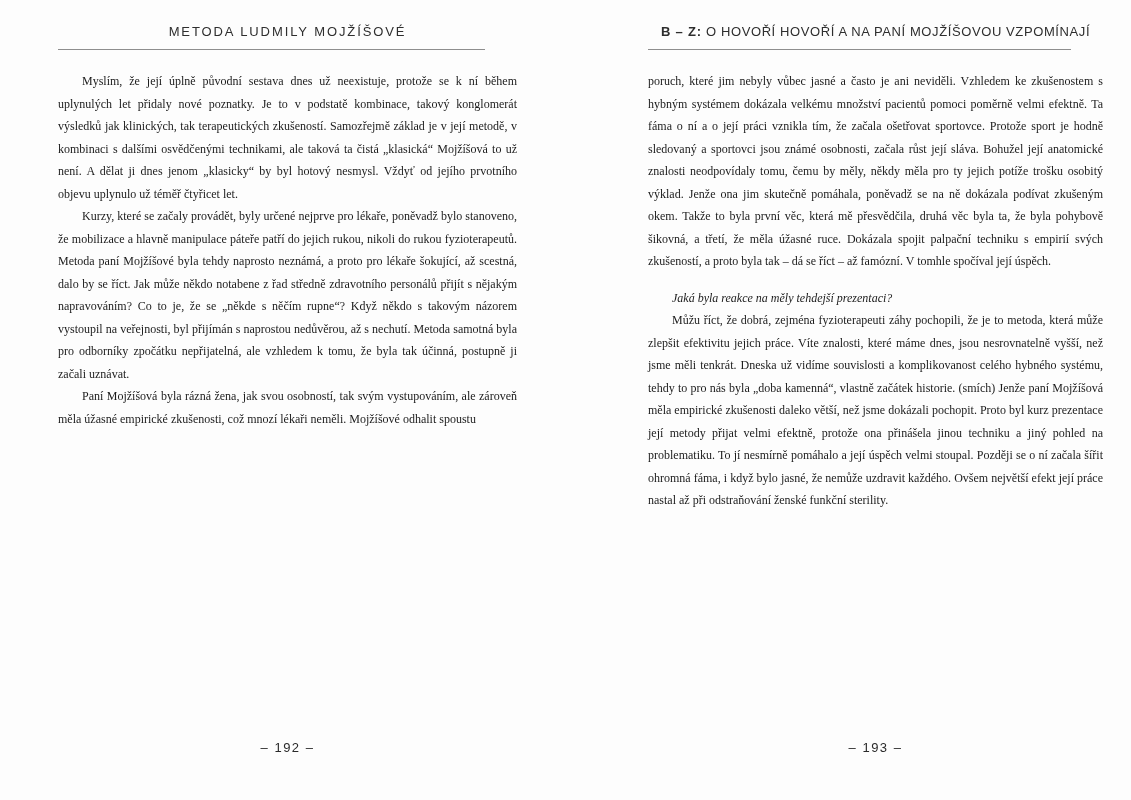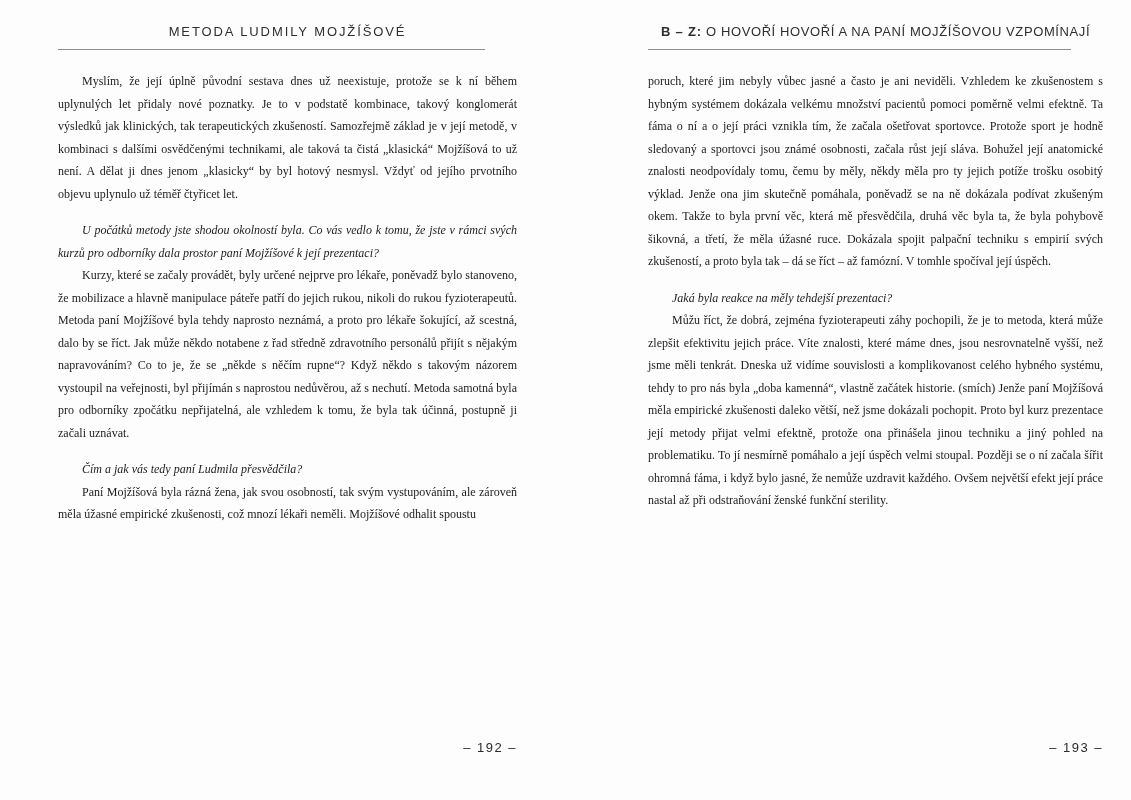--- a/index.html
+++ b/index.html
@@ -55,41 +55,39 @@
     text-align: justify;
   }
   .page-body p { margin: 0; }
   .page-body p.indent { text-indent: 24px; }
   .page-body p.question { font-style: italic; margin-top: 14px; }
 
   .folio {
     position: absolute;
     top: 740px;
     left: 0; right: 0;
-    text-align: right;
+    text-align: center;
     font-family: "Liberation Sans", "DejaVu Sans", sans-serif;
     font-size: 13px;
     color: #2a2a2a;
     letter-spacing: 1.5px;
     white-space: nowrap;
   }
 </style>
 </head>
 <body>
 
 <div class="spread">
 
   <div class="page page-left">
     <div class="running-header">METODA LUDMILY MOJŽÍŠOVÉ</div>
     <div class="header-rule"></div>
     <div class="page-body">
         <p class="answer indent">Myslím, že její úplně původní sestava dnes už neexistuje, protože se k ní během uplynulých let přidaly nové poznatky. Je to v podstatě kombinace, takový konglomerát výsledků jak klinických, tak terapeutických zkušeností. Samozřejmě základ je v její metodě, v kombinaci s dalšími osvědčenými technikami, ale taková ta čistá „klasická“ Mojžíšová to už není. A dělat ji dnes jenom „klasicky“ by byl hotový nesmysl. Vždyť od jejího prvotního objevu uplynulo už téměř čtyřicet let.</p>
-        <p class="question indent">U počátků metody jste shodou okolností byla. Co vás vedlo k tomu, že jste v rámci svých kurzů pro odborníky dala prostor paní Mojžíšové k její prezentaci?</p>
         <p class="answer indent">Kurzy, které se začaly provádět, byly určené nejprve pro lékaře, poněvadž bylo stanoveno, že mobilizace a hlavně manipulace páteře patří do jejich rukou, nikoli do rukou fyzioterapeutů. Metoda paní Mojžíšové byla tehdy naprosto neznámá, a proto pro lékaře šokující, až scestná, dalo by se říct. Jak může někdo notabene z řad středně zdravotního personálů přijít s nějakým napravováním? Co to je, že se „někde s něčím rupne“? Když někdo s takovým názorem vystoupil na veřejnosti, byl přijímán s naprostou nedůvěrou, až s nechutí. Metoda samotná byla pro odborníky zpočátku nepřijatelná, ale vzhledem k tomu, že byla tak účinná, postupně ji začali uznávat.</p>
-        <p class="question indent">Čím a jak vás tedy paní Ludmila přesvědčila?</p>
         <p class="answer indent">Paní Mojžíšová byla rázná žena, jak svou osobností, tak svým vystupováním, ale zároveň měla úžasné empirické zkušenosti, což mnozí lékaři neměli. Mojžíšové odhalit spoustu</p>
       </div>
     <div class="folio">–  192  –</div>
   </div>
 
   <div class="page page-right">
     <div class="running-header">
       <span class="hdr-bold">B – Z:</span><span> O HOVOŘÍ HOVOŘÍ A NA PANÍ MOJŽÍŠOVOU VZPOMÍNAJÍ</span>
     </div>
     <div class="header-rule"></div>

